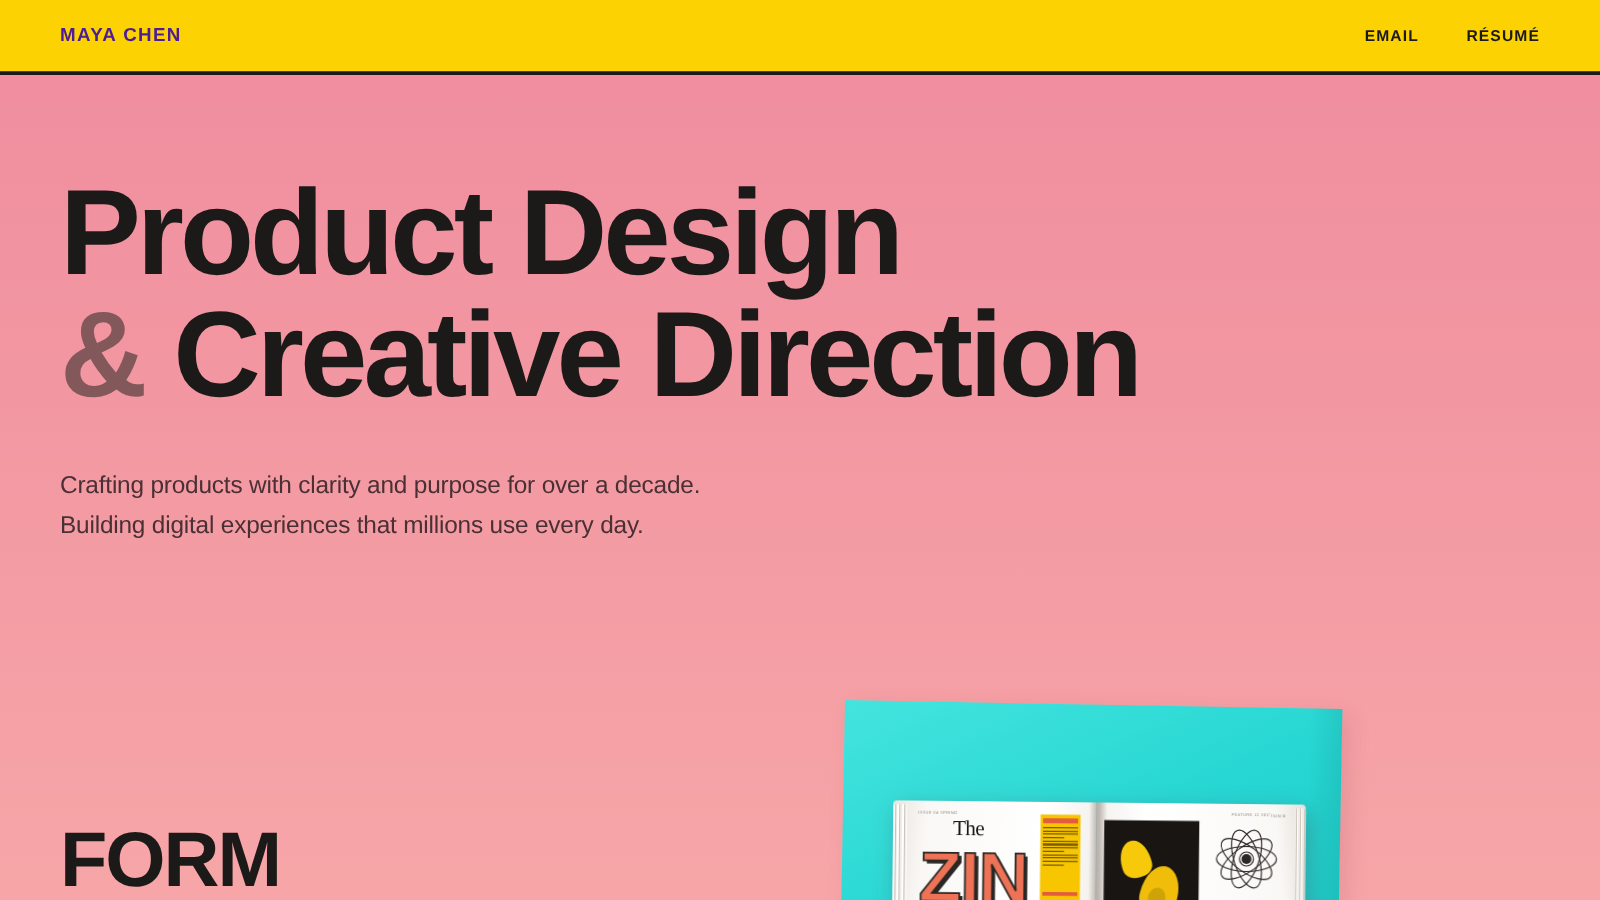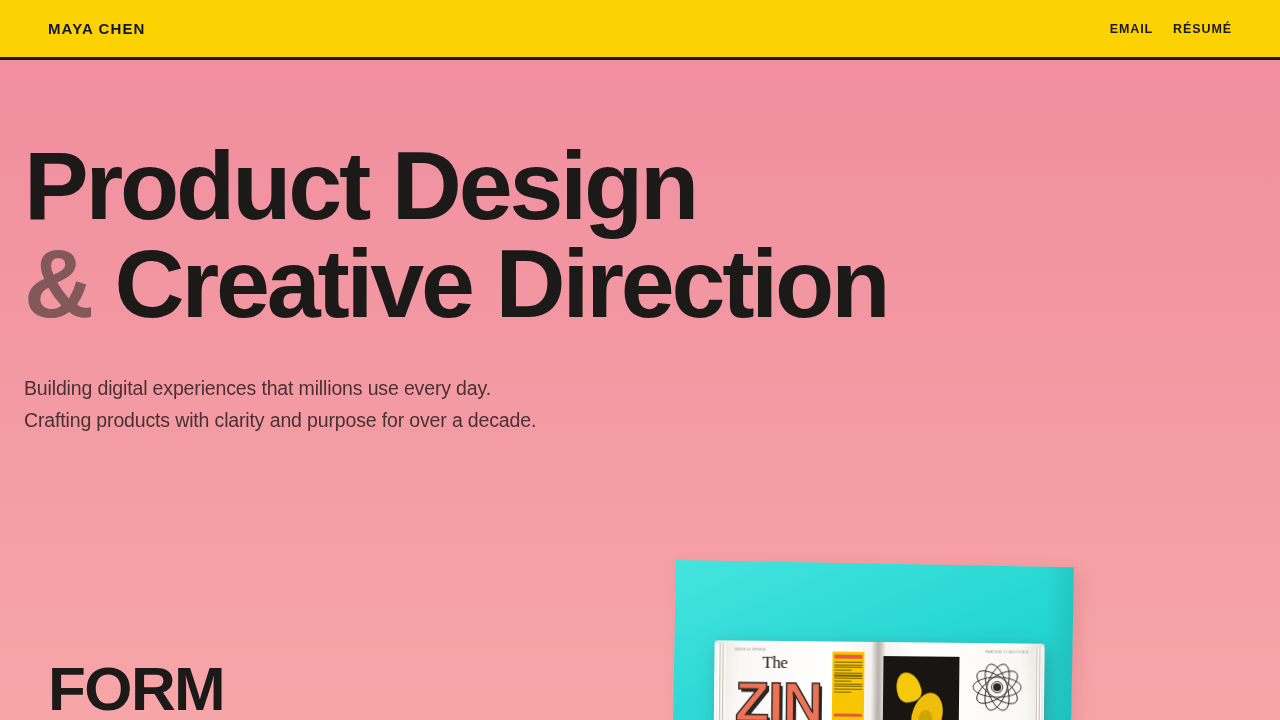--- a/index.html
+++ b/index.html
@@ -25,43 +25,43 @@
     border-bottom:3px solid #1C1A18;
     display:flex; align-items:center;
     justify-content:space-between;
     padding:0 48px;
     z-index:30;
   }
   .brand {
     font-size:15px;
     font-weight:bold;
     letter-spacing:1.1px;
-    color:#0f172a;
+    color:#4c1d95;
     white-space:nowrap;
   }
   .nav {
     display:flex; align-items:center;
-    gap:20px;
+    gap:38px;
   }
   .nav-link {
     font-size:12.5px;
     font-weight:bold;
     letter-spacing:0.9px;
     color:#1C1A18;
     text-decoration:none;
     white-space:nowrap;
     cursor:pointer;
   }
 
   
   .hero {
     position:absolute;
     top:60px; left:0;
     width:1092px;
-    padding:78px 48px 0 24px;
+    padding:78px 48px 0 48px;
     z-index:10;
   }
   .headline {
     font-size:97px;
     font-weight:bold;
     line-height:0.99;
     letter-spacing:-3.2px;
     color:#1C1A18;
     white-space:nowrap;
   }
@@ -263,22 +263,22 @@
       <a class="nav-link">RÉSUMÉ</a>
     </nav>
   </header>
 
   <section class="hero">
     <h1 class="headline">
       <div>Product Design</div>
       <div class="headline-line2"><span class="amp">&amp;</span> <span>Creative Direction</span></div>
     </h1>
     <div class="subtitle">
+      <div>Crafting products with clarity and purpose for over a decade.</div>
       <div>Building digital experiences that millions use every day.</div>
-      <div>Crafting products with clarity and purpose for over a decade.</div>
     </div>
   </section>
 
   <div class="section-peek">
     <div class="section-peek-title">FORM</div>
   </div>
 
   <div class="photo">
 
     <div class="teal-sheet"></div>

